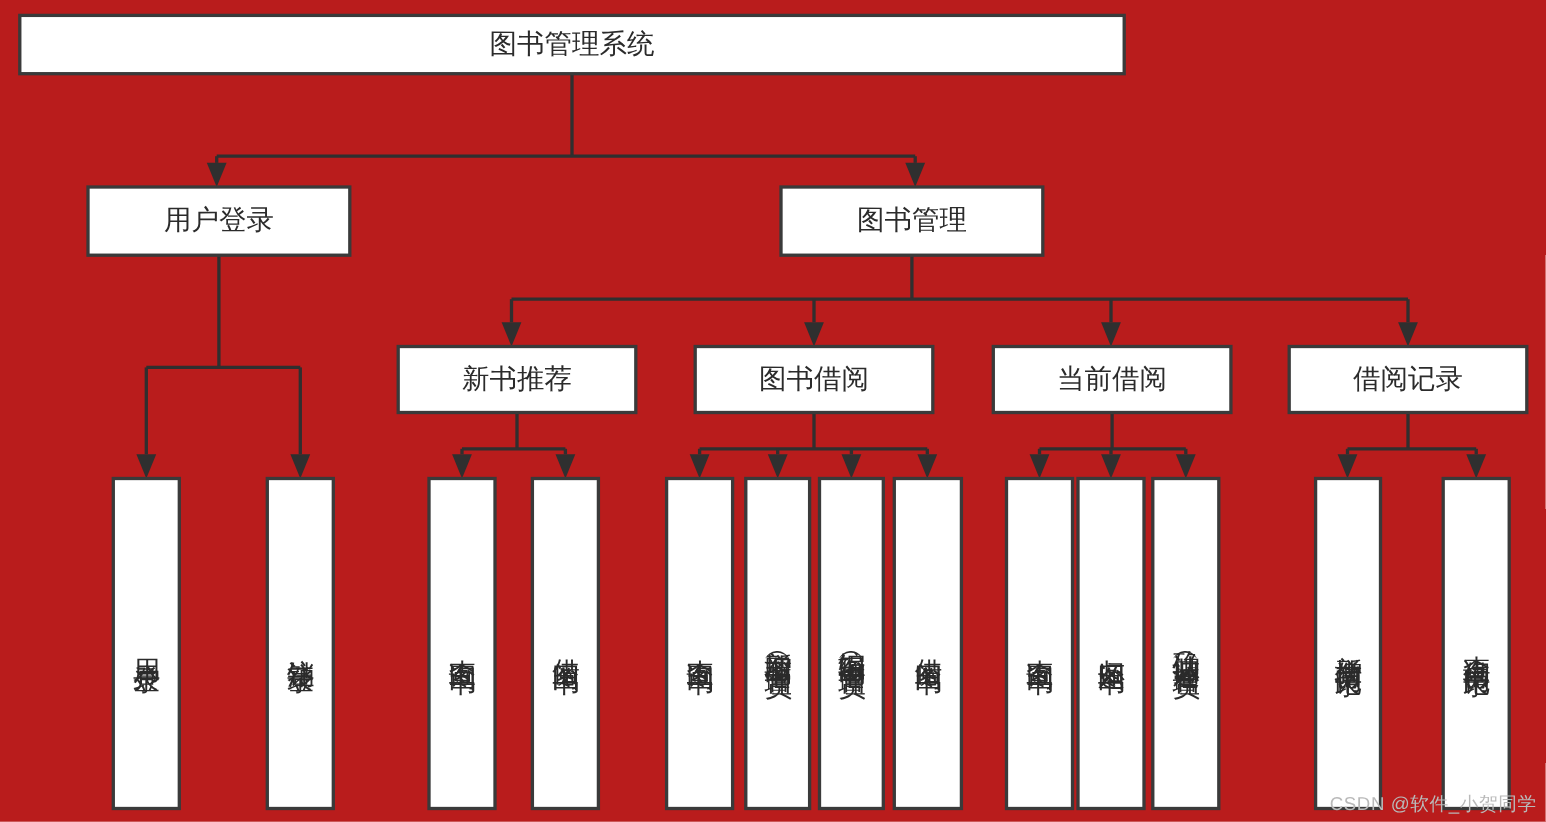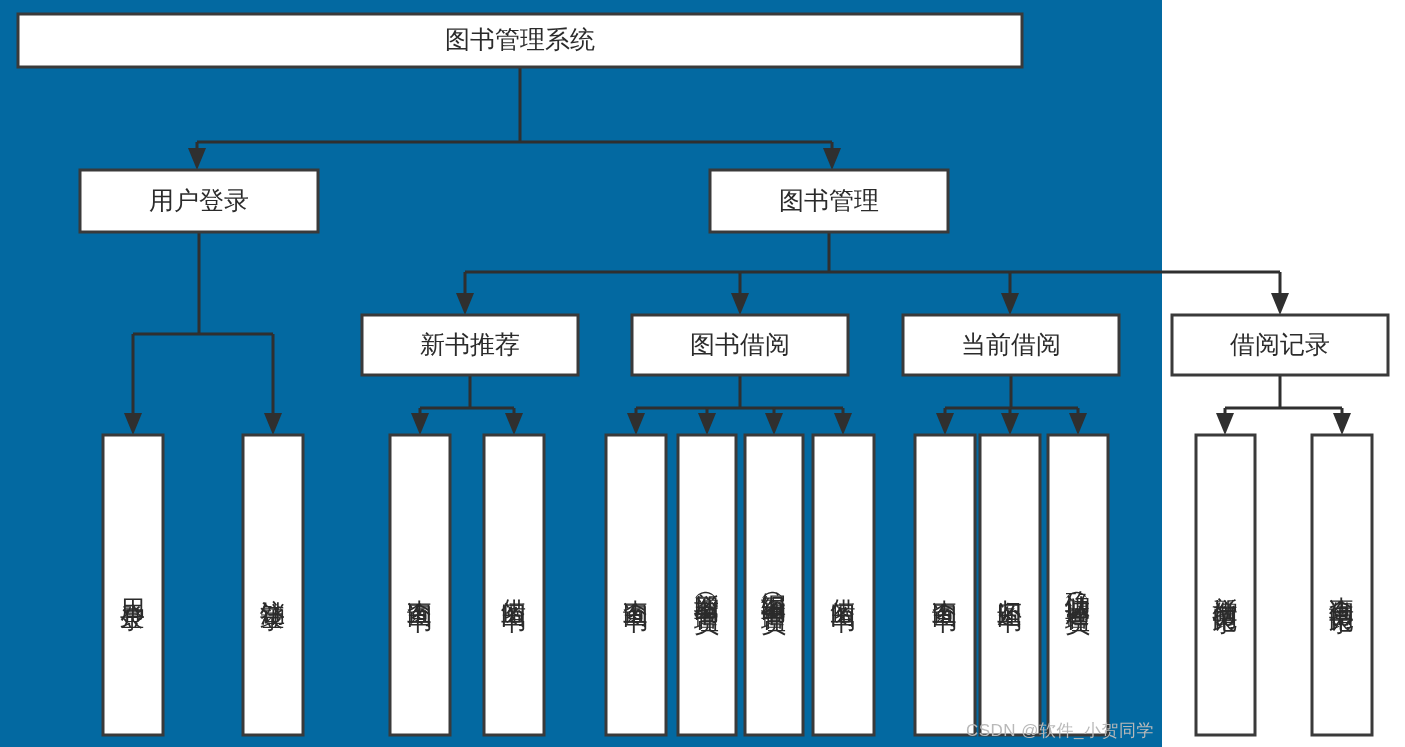--- a/index.html
+++ b/index.html
@@ -8,23 +8,23 @@
     background: #ffffff;
   }
   body {
     width: 1405px;
     height: 747px;
     font-family: "Liberation Sans", sans-serif;
     overflow: hidden;
   }
   #diagram-root {
     position: relative;
-    width: 1162px;
+    width: 1405px;
     height: 747px;
-    background: #0369a1;
+    background: #b91c1c;
     text-align: right;
   }
   svg#diagram-svg {
     position: absolute;
     left: 0;
     top: 0;
     width: 1405px;
     height: 747px;
     display: block;
   }

